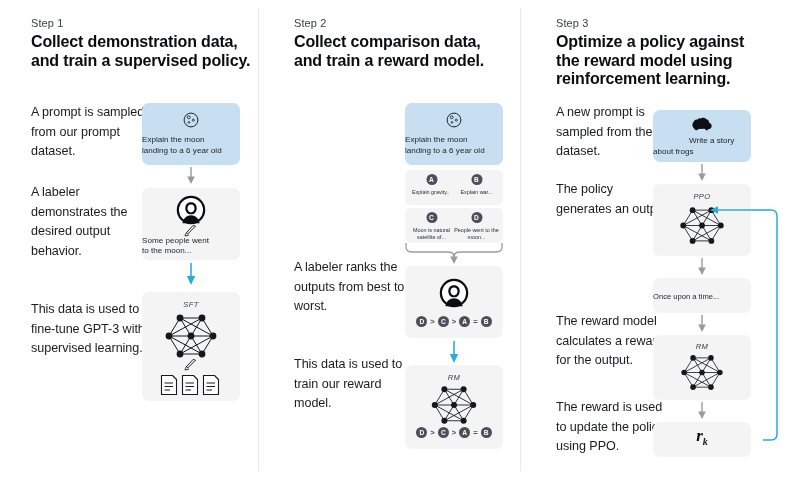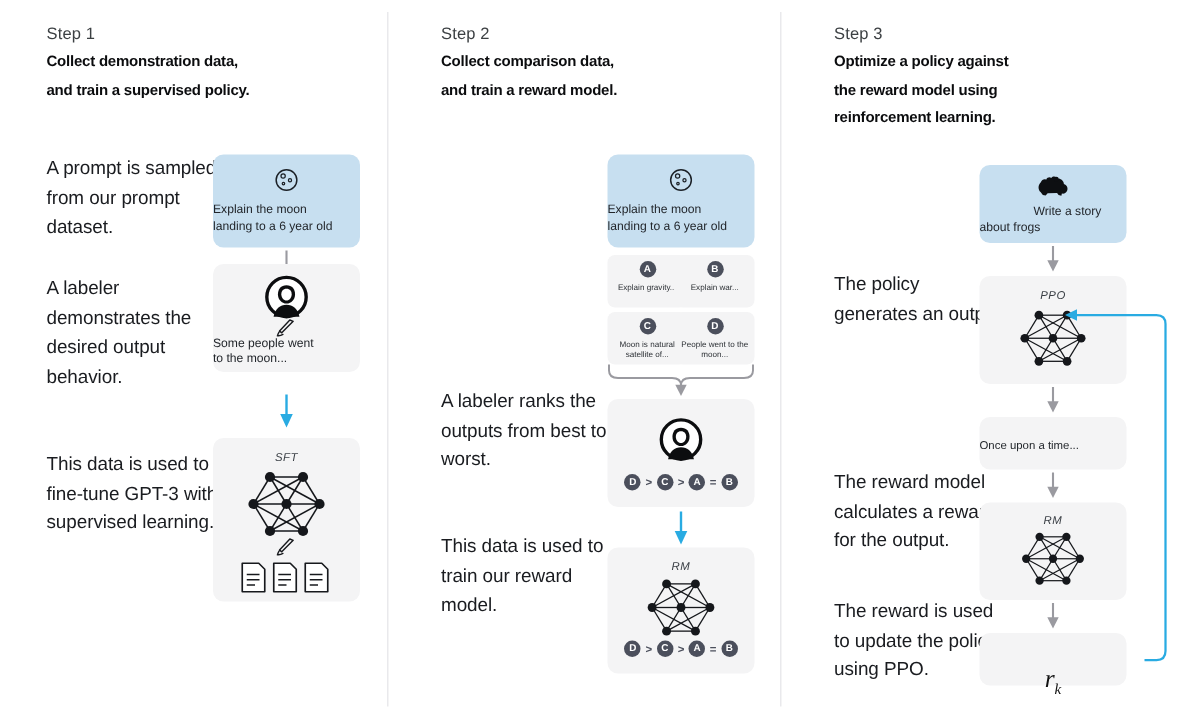--- a/index.html
+++ b/index.html
@@ -24,21 +24,21 @@
   }
   #div1{left:258px;}
   #div2{left:520px;}
 
   .step-label{
     position:absolute;left:31px;top:17px;
     font-size:11px;color:#3c4043;letter-spacing:.1px;
   }
   .step-title{
     position:absolute;left:31px;top:33px;
-    font-size:10px;font-weight:bold;line-height:18.5px;
+    font-size:16px;font-weight:bold;line-height:18.5px;
     color:#0b0c0e;letter-spacing:-.15px;
   }
 
   .body-text{
     position:absolute;left:31px;
     font-size:12.6px;line-height:19.5px;
     color:#1a1c20;letter-spacing:-.05px;
     width:115px;
   }
 
@@ -129,21 +129,21 @@
     <div class="card-caption" style="top:42px;">landing to a 6 year old</div>
   </div>
 
   <div class="arrow" style="left:185px;top:167px;">
     <svg width="12" height="18">
       <line x1="6" y1="0" x2="6" y2="10" stroke="#9a9aa0" stroke-width="1.4"></line>
       <polygon points="6,17 2.2,9.5 9.8,9.5" fill="#9a9aa0"></polygon>
     </svg>
   </div>
 
-  <div class="card gray" style="left:142px;top:176px;width:98px;height:72px;">
+  <div class="card gray" style="left:142px;top:188px;width:98px;height:72px;">
     <span style="position:absolute;left:50%;top:7px;transform:translateX(-50%);">
       <svg width="30" height="30" viewBox="0 0 40 40">
         <circle cx="20" cy="20" r="17.5" fill="#fff" stroke="#0c0d0f" stroke-width="3"></circle>
         <path d="M20 9.5 c-5 0-7.6 3.4-7.6 8 0 4.6 3.2 8.3 7.6 8.3 s7.6-3.7 7.6-8.3 c0-4.6-2.6-8-7.6-8z" fill="#0c0d0f"></path>
         <path d="M20 12.6 c-3.1 0-4.6 2.1-4.6 5 0 3.1 2.1 5.6 4.6 5.6 s4.6-2.5 4.6-5.6 c0-2.9-1.5-5-4.6-5z" fill="#fff"></path>
         <path d="M8.5 37.5 c1.4-7 5.8-10.6 11.5-10.6 s10.1 3.6 11.5 10.6z" fill="#0c0d0f"></path>
       </svg>
     </span>
     <span style="position:absolute;left:50%;top:37px;transform:translateX(-50%);">
       <svg width="14" height="12" viewBox="0 0 16 14">
@@ -351,20 +351,21 @@
 
 <div class="col" id="col3">
 
   <div class="step-label">Step 3</div>
   <div class="step-title">
     <div>Optimize a policy against</div>
     <div>the reward model using</div>
     <div>reinforcement learning.</div>
   </div>
 
+  <div class="body-text" style="top:103px;">A new prompt is sampled from the dataset.</div>
   <div class="body-text" style="top:180px;">The policy generates an output.</div>
   <div class="body-text" style="top:312px;">The reward model calculates a reward for the output.</div>
   <div class="body-text" style="top:398px;">The reward is used to update the policy using PPO.</div>
 
   <div class="card blue" style="left:128px;top:110px;width:98px;height:52px;">
     <span style="position:absolute;left:50%;top:6px;transform:translateX(-50%);">
       <svg width="22" height="16" viewBox="0 0 26 18">
         <path d="M3.2 13.8 C1.2 12.0 1.0 8.2 3.4 6.0 C4.2 4.2 6.0 3.2 7.6 4.0
                  C8.4 2.2 10.4 1.6 11.6 2.6 C13.0 1.0 15.6 1.2 16.6 3.2
                  C19.2 3.0 21.4 5.0 21.6 7.4 C23.8 8.0 25.0 10.4 24.2 12.6
@@ -473,21 +474,21 @@
   </div>
 
   <div class="arrow" style="left:171px;top:402px;">
     <svg width="12" height="18">
       <line x1="6" y1="0" x2="6" y2="10" stroke="#9a9aa0" stroke-width="1.4"></line>
       <polygon points="6,17 2.2,9.5 9.8,9.5" fill="#9a9aa0"></polygon>
     </svg>
   </div>
 
   <div class="card gray" style="left:128px;top:422px;width:98px;height:35px;">
-    <div class="rk" style="top:21px;">
+    <div class="rk" style="top:4px;font-weight:bold;">
       <span>r</span><sub>k</sub>
     </div>
   </div>
 
   <div class="arrow" style="left:176px;top:196px;">
     <svg width="78" height="248">
       <path d="M62 244 H70 Q76 244 76 238 V20 Q76 14 70 14 H16" fill="none" stroke="#29abe2" stroke-width="1.5"></path>
       <polygon points="9,14 17,10.2 17,17.8" fill="#29abe2"></polygon>
     </svg>
   </div>

